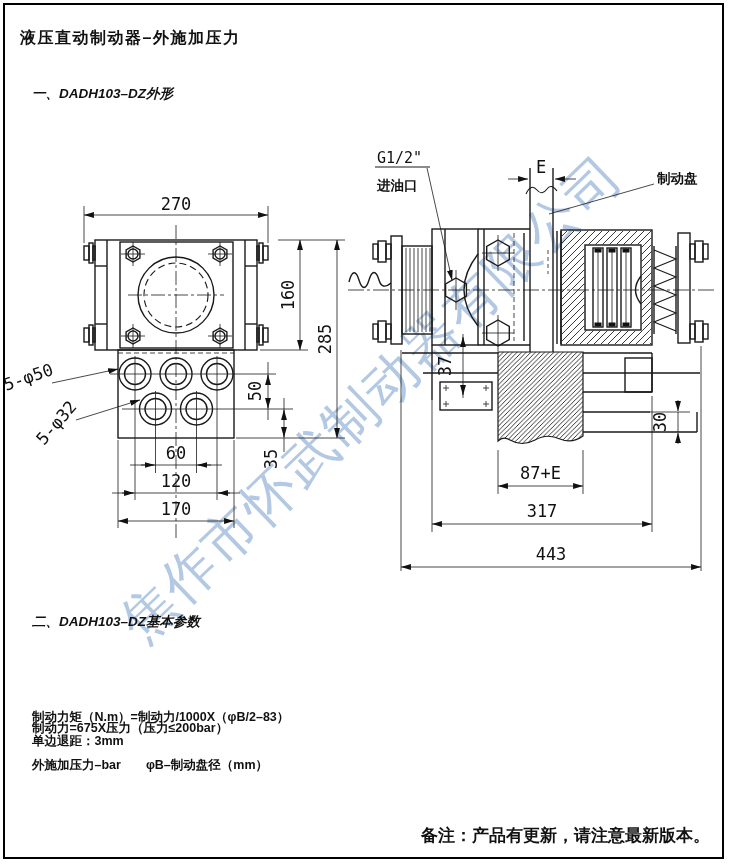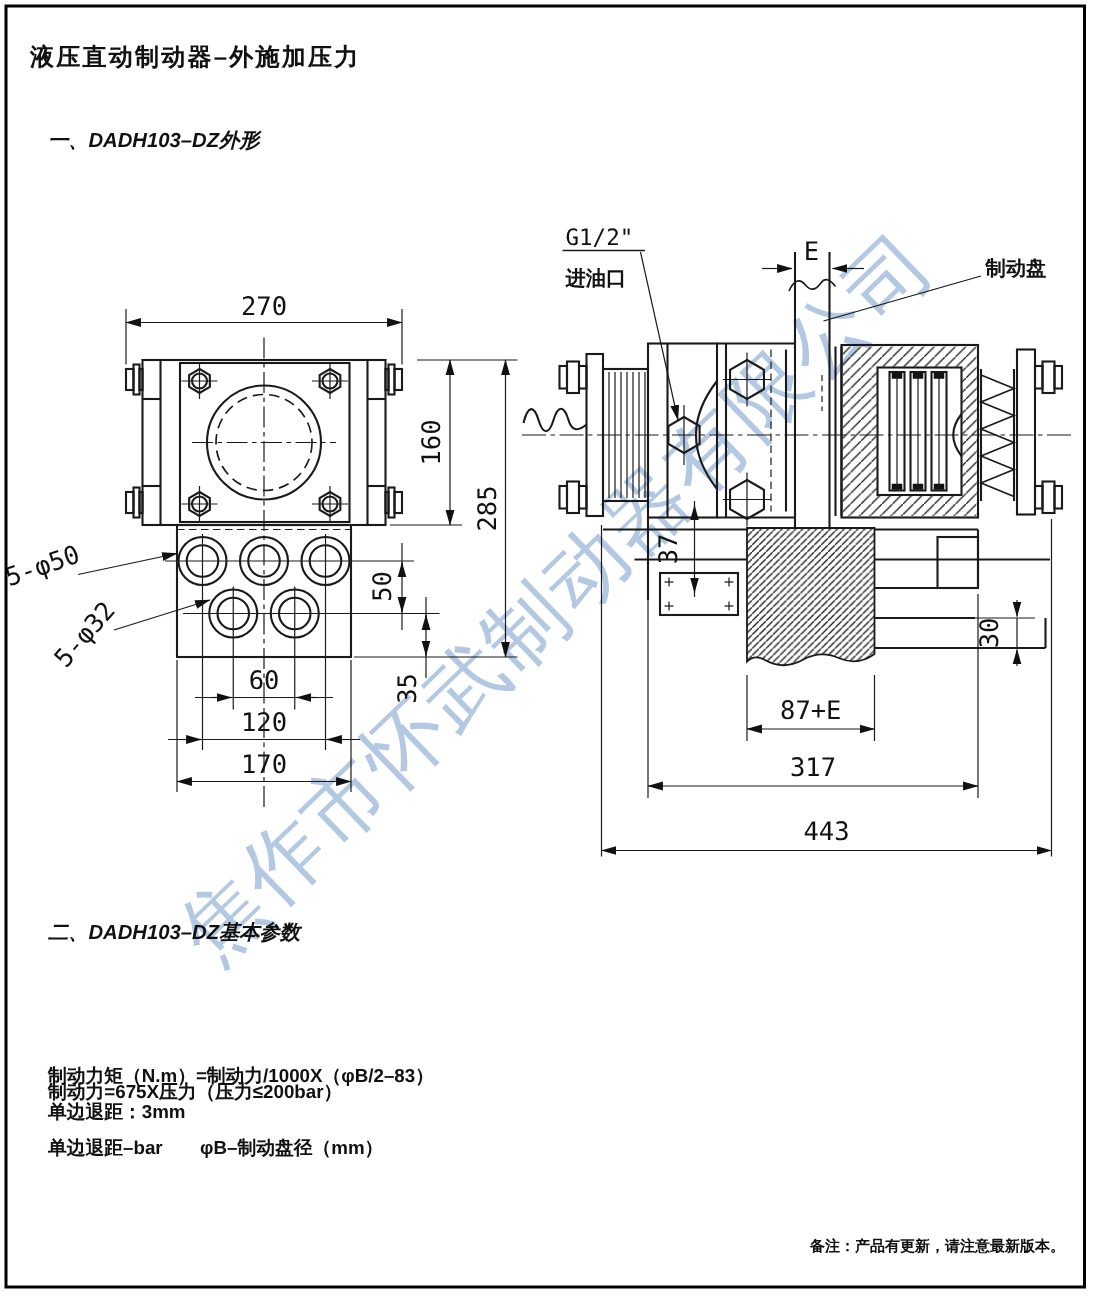--- a/index.html
+++ b/index.html
@@ -7,21 +7,21 @@
        font-family:"Liberation Sans",sans-serif;color:#111;}
   .frame{position:absolute;left:3px;top:3px;width:721px;height:856px;
          border:2px solid #000;box-sizing:border-box;z-index:3;pointer-events:none;}
   .title{position:absolute;left:20px;top:28px;font-size:16px;font-weight:bold;
          letter-spacing:1.5px;z-index:2;}
   .sec{position:absolute;left:32px;font-size:13.5px;font-weight:bold;z-index:2;font-style:italic;}
   #sec1{top:85px;}
   #sec2{top:613px;}
   .param{position:absolute;left:32px;font-size:12.5px;font-weight:bold;margin:0;z-index:2;}
   #p0{top:681px;margin-top:28px;} #p1{top:707px;margin-top:13px;} #p2{top:733px;text-align:right;} #p3{top:757px;}
-  .footer{position:absolute;right:20px;top:824px;font-size:10px;font-weight:bold;z-index:2;}
+  .footer{position:absolute;right:20px;top:824px;font-size:17px;font-weight:bold;z-index:2;}
   .watermark{position:absolute;left:130px;top:596px;transform-origin:0 50%;
          transform:rotate(-44deg);font-size:54px;letter-spacing:2px;white-space:nowrap;
          color:#7fa4d2;opacity:.6;z-index:0;font-family:"Liberation Serif",serif;}
   .drawing{position:absolute;left:0;top:0;z-index:1;}
   .dim{font-family:"DejaVu Sans Mono",monospace;font-size:17px;fill:#111;}
   .dims{font-family:"DejaVu Sans Mono",monospace;font-size:15px;fill:#111;}
   .cjk{font-family:"Liberation Sans",sans-serif;font-size:13.5px;font-weight:bold;fill:#111;}
 </style>
 </head>
 <body>
@@ -30,21 +30,21 @@
 
 <div class="watermark">焦作市怀武制动器有限公司</div>
 
 <div class="title">液压直动制动器–外施加压力</div>
 <div class="sec" id="sec1">一、DADH103–DZ外形</div>
 <div class="sec" id="sec2">二、DADH103–DZ基本参数</div>
 
 <p class="param" id="p0">制动力矩（N.m）=制动力/1000X（φB/2–83）</p>
 <p class="param" id="p1">制动力=675X压力（压力≤200bar）</p>
 <p class="param" id="p2">单边退距：3mm</p>
-<p class="param" id="p3">单边退距–bar　　φB–制动盘径（mm）</p>
+<p class="param" id="p3">外施加压力–bar　　φB–制动盘径（mm）</p>
 
 <div class="footer">备注：产品有更新，请注意最新版本。</div>
 
 <svg class="drawing" width="730" height="865" viewBox="0 0 730 865" xmlns="http://www.w3.org/2000/svg">
   <defs>
     <marker id="ar" viewBox="0 0 12 8" refX="11.5" refY="4" markerWidth="13" markerHeight="9" orient="auto-start-reverse">
         <path d="M0,0.6 L12,4 L0,7.4 Z" fill="#111"></path>
       </marker>
     <pattern id="h1" patternUnits="userSpaceOnUse" width="7" height="7">
       <path d="M-1,8 L8,-1" stroke="#222" stroke-width="0.9" fill="none"></path>

